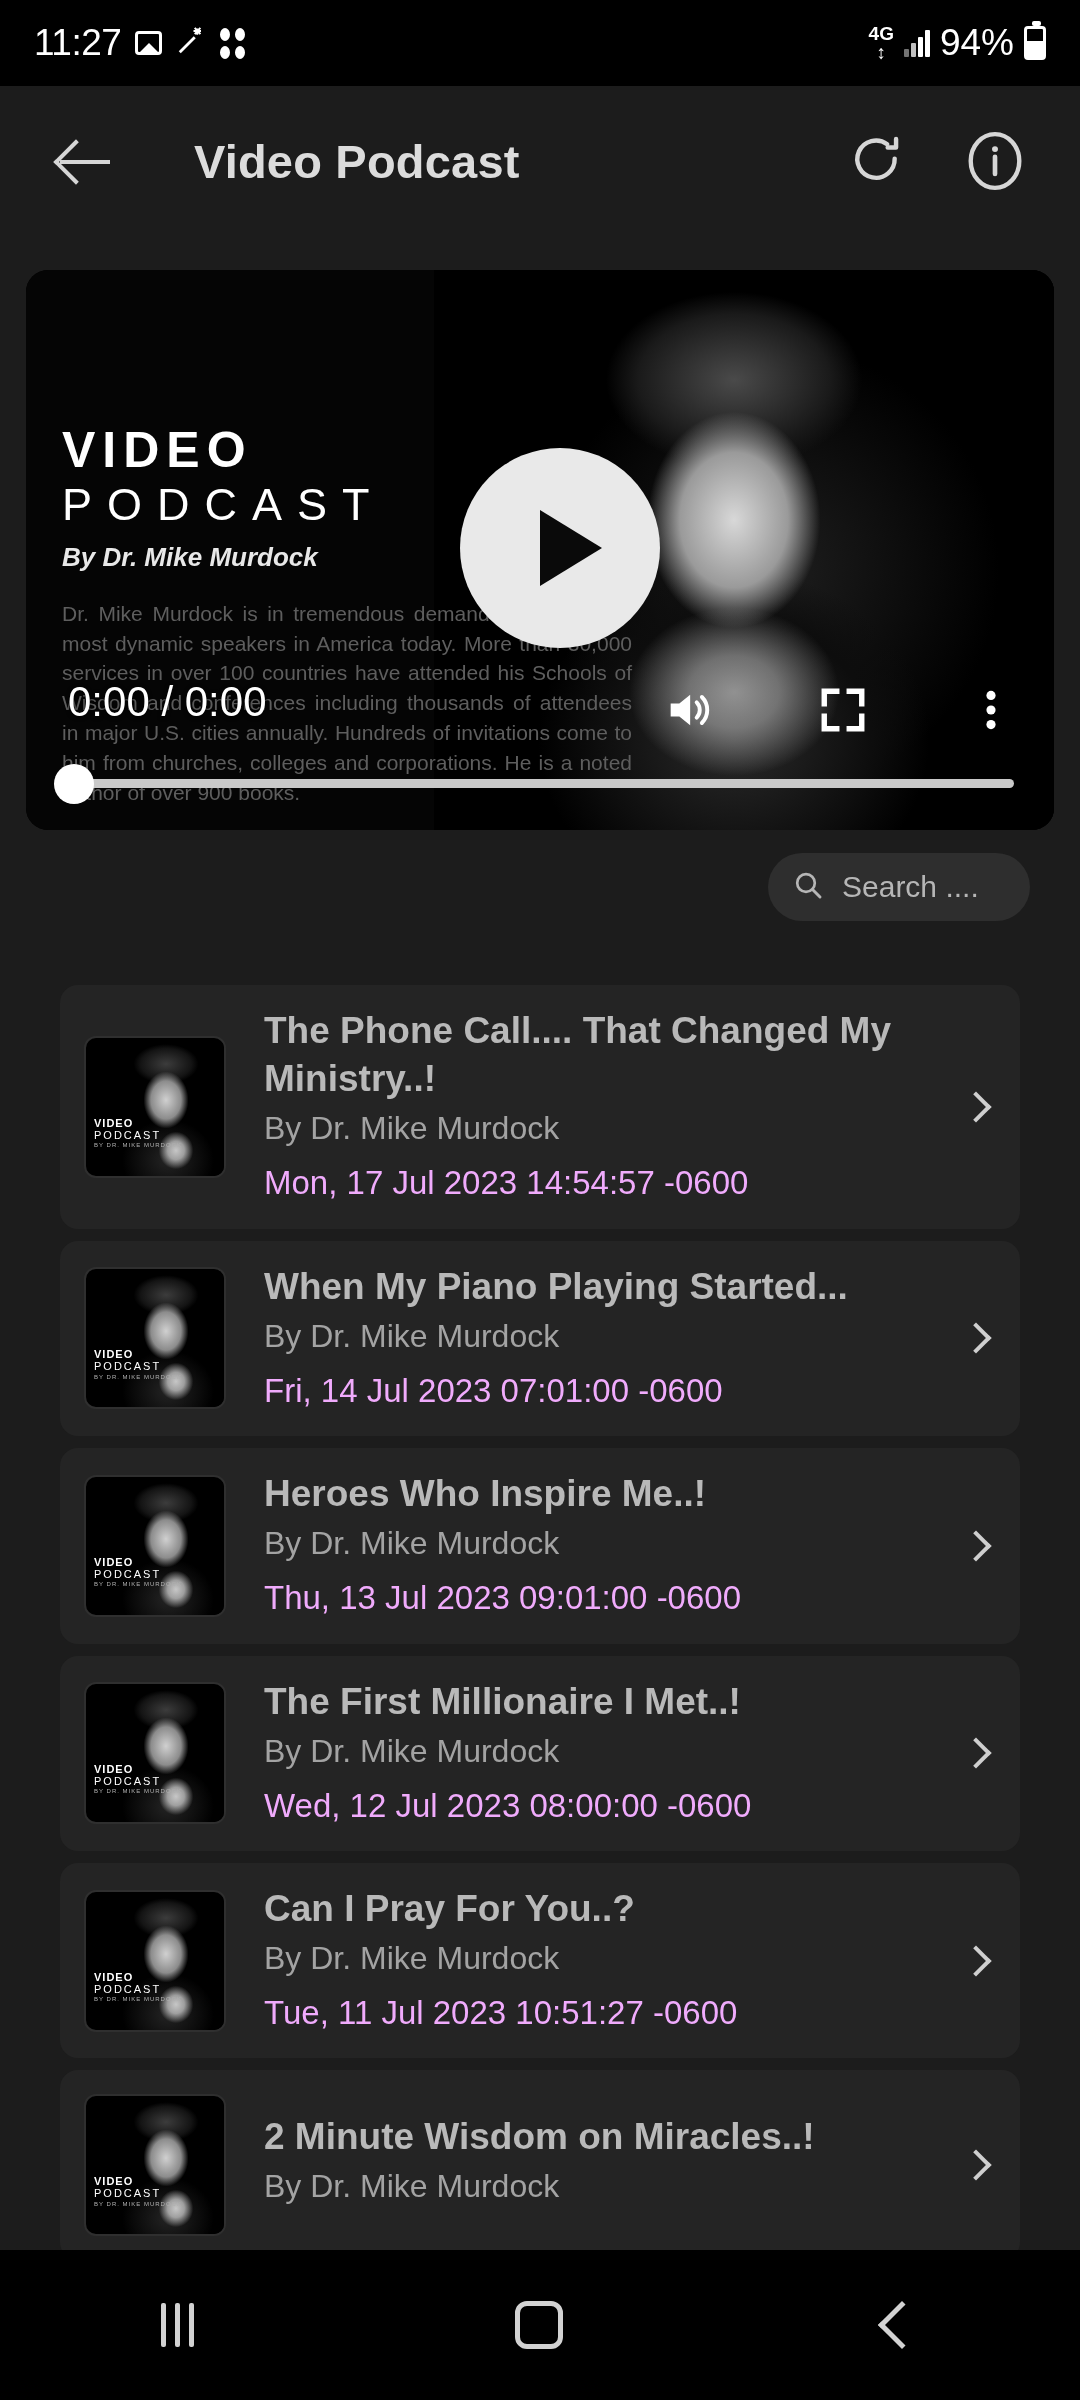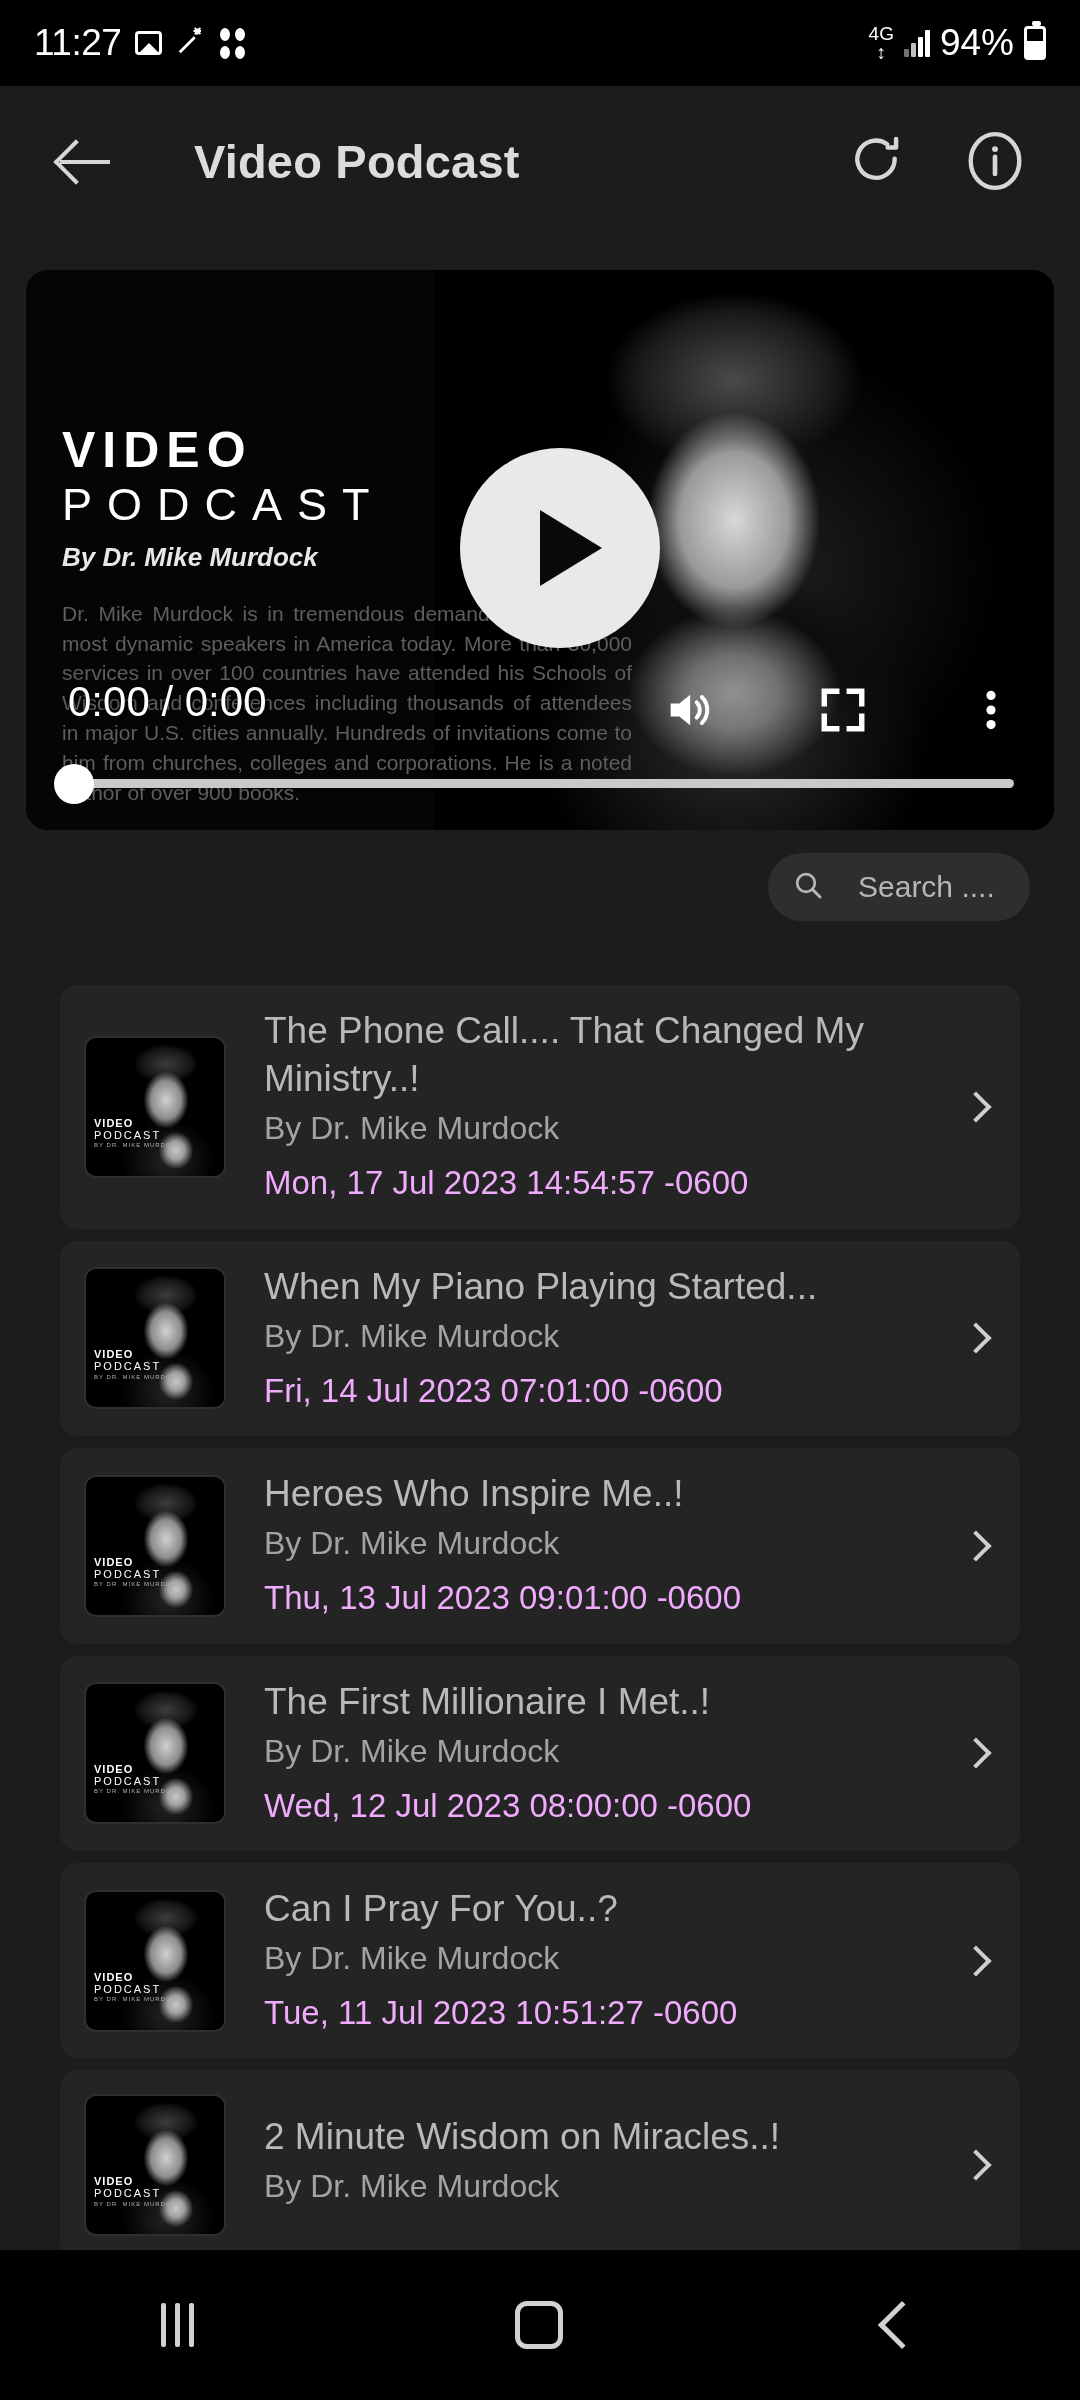--- a/index.html
+++ b/index.html
@@ -28,21 +28,21 @@
   .icon-img-glyph::after {
     content: ""; position: absolute; left: 2px; bottom: 0;
     width: 0; height: 0; border-left: 9px solid transparent;
     border-right: 9px solid transparent; border-bottom: 9px solid #fff;
   }
   .icon-dots4 {
     display: inline-grid; grid-template-columns: 10px 10px; gap: 5px;
   }
   .icon-dots4 i { width: 10px; height: 13px; background: #fff; border-radius: 50%; display:block;}
   .net-4g { display: flex; flex-direction: column; align-items: center; line-height: 1; }
-  .net-4g .g { font-size: 19px; font-weight: 400; }
+  .net-4g .g { font-size: 19px; font-weight: 700; }
   .net-4g .ar { font-size: 19px; }
   .bars { display: flex; align-items: flex-end; gap: 2px; height: 28px; }
   .bars i { width: 5px; background: #fff; display: block; border-radius: 1px;}
   .bars i:nth-child(1){height:8px;opacity:.45}
   .bars i:nth-child(2){height:14px;opacity:.75}
   .bars i:nth-child(3){height:20px}
   .bars i:nth-child(4){height:27px}
   .batt {
     width: 22px; height: 34px; border: 3px solid #fff; border-radius: 4px;
     position: relative; background: linear-gradient(to top, #fff 57%, #000 57%);
@@ -133,21 +133,21 @@
     width: 40px; height: 40px; border-radius: 50%; background: #fff; cursor: pointer;
   }
 
   
   .search-wrap { position: absolute; right: 50px; top: 853px; }
   .search-box {
     display: flex; align-items: center; gap: 18px;
     width: 262px; height: 68px; border-radius: 34px;
     background: #2e2e2e; padding: 0 24px; cursor: text;
   }
-  .search-text { font-size: 30px; color: #b6b6b6; margin-left: 16px; }
+  .search-text { font-size: 30px; color: #b6b6b6; }
 
   
   .list { position: absolute; left: 0; top: 985px; width: 1080px; height: 1265px; overflow: hidden; }
   .row {
     display: flex; align-items: center; gap: 0;
     margin: 0 60px 12px 60px; padding: 22px 24px;
     background: #242424; border-radius: 18px; cursor: pointer;
     min-height: 190px;
   }
   .thumb {
@@ -167,21 +167,21 @@
     content:""; position:absolute; left:32px; top:86px; width:52px; height:56px;
     background: radial-gradient(ellipse 24px 26px at 50% 40%, #f2f2f2 0%, #c0c0c0 35%, rgba(0,0,0,0) 72%);
     opacity:.8;
   }
   .thumb-copy { position: absolute; left: 8px; bottom: 26px; z-index: 2; }
   .tc-video { font-size: 11px; font-weight: 700; letter-spacing: 1px; color: #fff; line-height: 1.1; }
   .tc-podcast { font-size: 11px; font-weight: 300; letter-spacing: 2px; color: #fff; line-height: 1.2; }
   .tc-by { font-size: 6px; letter-spacing: 1px; color: #b0b0b0; line-height: 1.3; }
   .row-body { flex: 1 1 auto; padding-left: 38px; padding-right: 16px; min-width: 0; }
   .row-title {
-    font-size: 37px; font-weight: 400; color: #b9b9b9; line-height: 1.3;
+    font-size: 37px; font-weight: 700; color: #b9b9b9; line-height: 1.3;
     margin-bottom: 4px;
   }
   .row-author { font-size: 32px; color: #a3a3a3; line-height: 1.35; }
   .row-date { font-size: 33px; color: #f0abfc; line-height: 1.4; margin-top: 10px; }
   .chev { flex: 0 0 40px; display: flex; align-items: center; justify-content: center; }
   .chev span {
     display: block; width: 22px; height: 22px;
     border-top: 4px solid #cfcfcf; border-right: 4px solid #cfcfcf;
     transform: rotate(45deg);
   }

